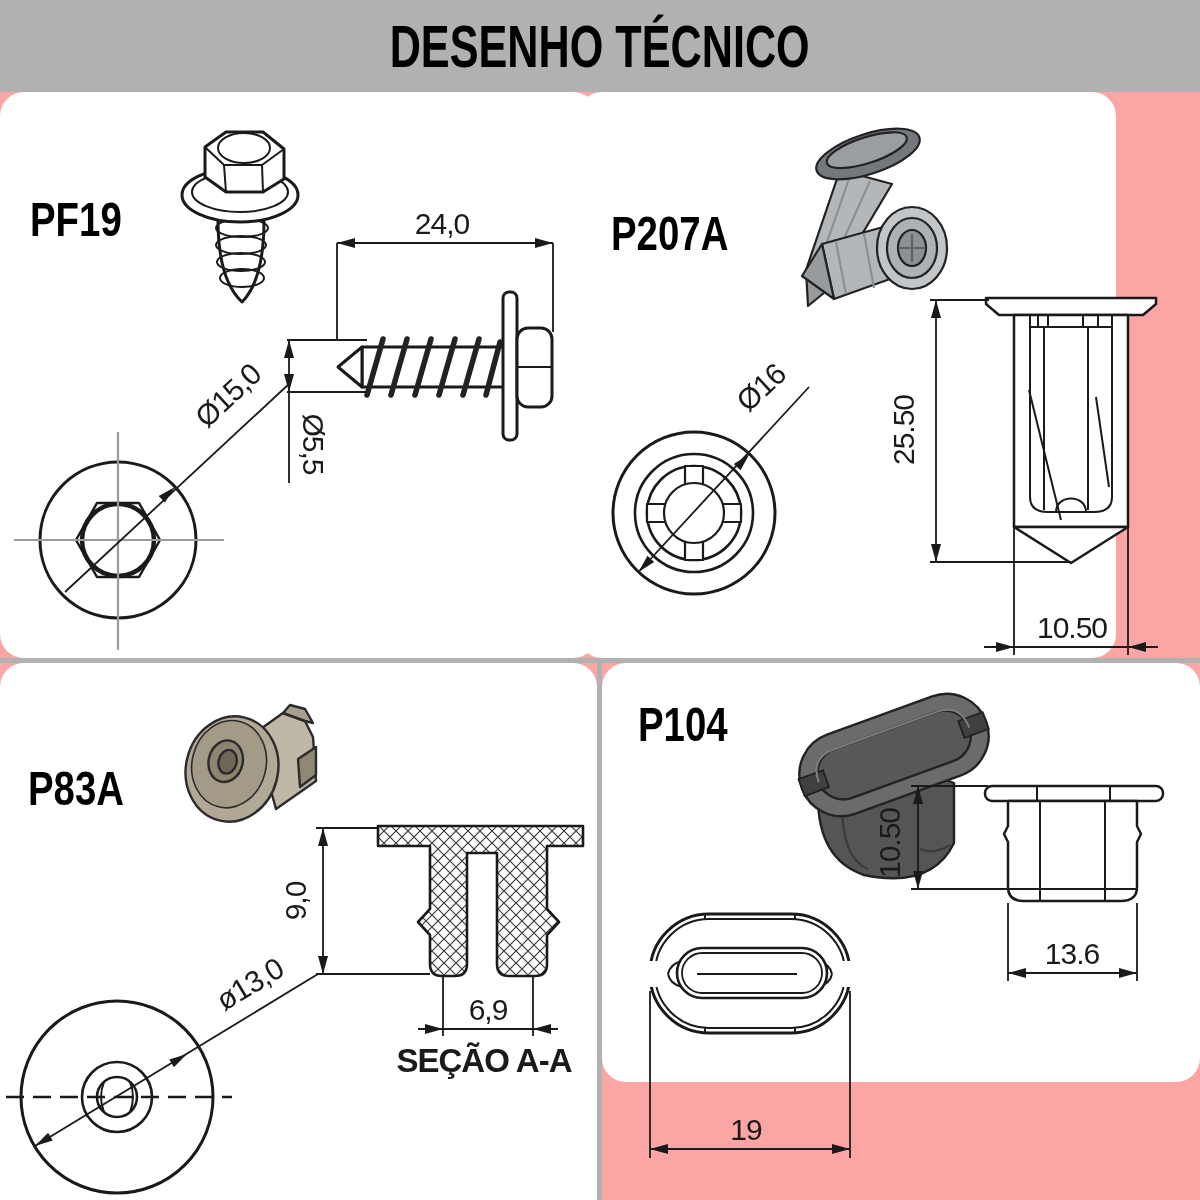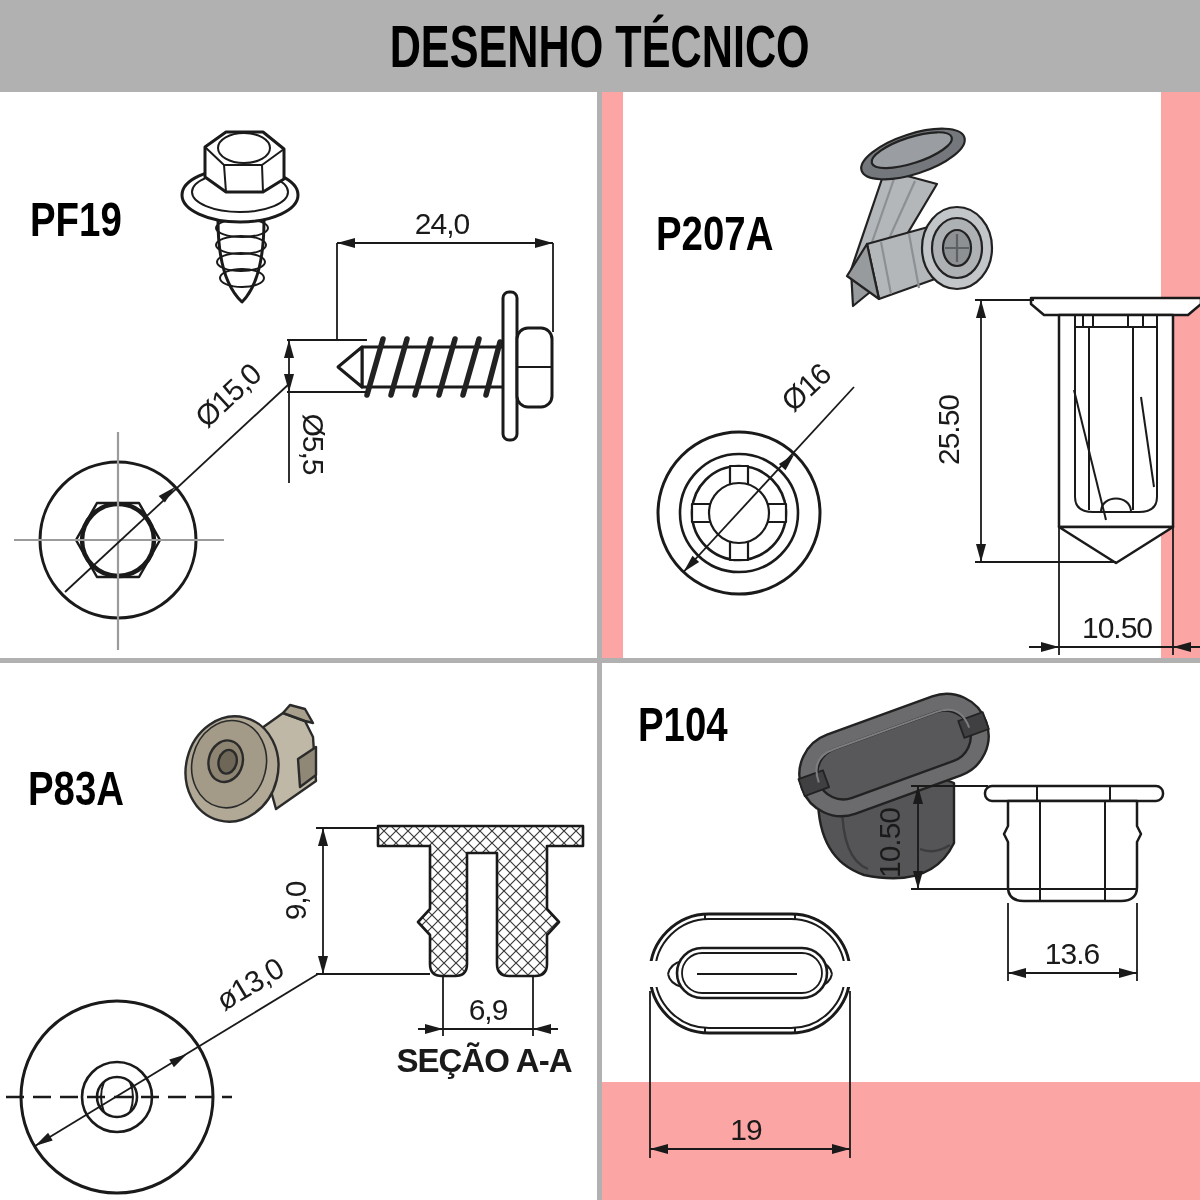--- a/index.html
+++ b/index.html
@@ -7,23 +7,23 @@
         font-family:"Liberation Sans",sans-serif;}
   
   #hdr{position:absolute;left:0;top:0;width:1200px;height:92px;background:#b1b1b1;
        display:flex;align-items:center;justify-content:center;}
   #hdr .t{font-size:60px;font-weight:900;color:#000;letter-spacing:0px;
           transform:scaleX(0.72);transform-origin:center;white-space:nowrap;}
   
   .vdiv{position:absolute;left:597px;top:92px;width:5px;height:1108px;background:#b1b1b1;}
   .hdiv{position:absolute;left:0;top:658px;width:1200px;height:5px;background:#b1b1b1;}
   
-  .quad{position:absolute;background:#fff;}
+  .quad{position:absolute;background:#fff;border-radius:24px;}
   #q1{left:0;top:92px;width:597px;height:566px;}
-  #q2{left:623px;top:92px;width:538px;height:566px;}
+  #q2{left:578px;top:92px;width:538px;height:566px;}
   #q3{left:0;top:663px;width:597px;height:650px;}
   #q4{left:602px;top:663px;width:598px;height:419px;}
   .quad svg{position:absolute;left:0;top:0;}
   .plabel{position:absolute;font-size:48px;font-weight:800;color:#000;
           transform:scaleX(0.8);transform-origin:left center;white-space:nowrap;}
   
   .ol{fill:#ffffff;stroke:#1a1a1a;stroke-width:3;stroke-linejoin:round;}
   .ol2{fill:none;stroke:#1a1a1a;stroke-width:2;stroke-linejoin:round;}
   .thin{fill:none;stroke:#1a1a1a;stroke-width:1.8;}
   .dim{fill:#1a1a1a;font-size:30px;letter-spacing:-1px;font-family:"Liberation Sans",sans-serif;}

